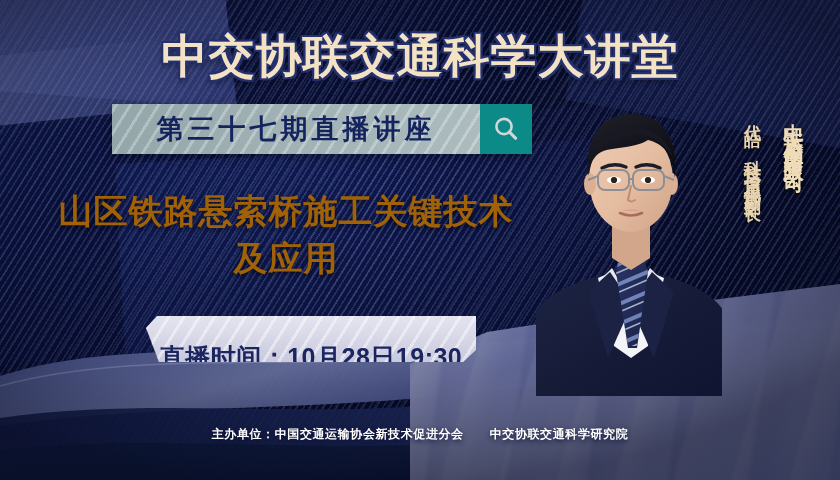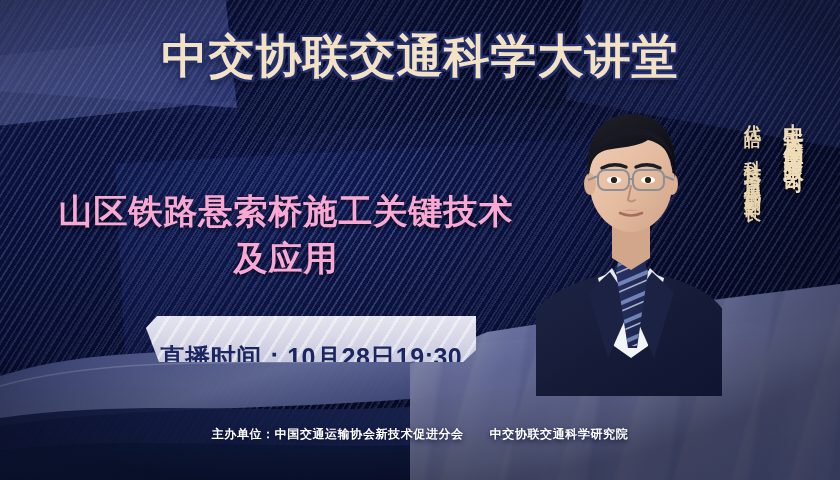--- a/index.html
+++ b/index.html
@@ -165,21 +165,21 @@
     display:flex; align-items:center; justify-content:center;
   }
   .search-btn svg { display:block; }
 
   
   .lecture-title {
     position:absolute; left:26px; top:188px; width:520px;
     text-align:center;
     font-size:34px; font-weight:bold;
     line-height:1.38;
-    color:#f9a8d4;
+    color:#a16207;
     letter-spacing:1px;
     text-shadow:0 2px 5px rgba(0,0,0,.6);
   }
   .lecture-title .ln2 { display:block; }
 
   
   .date-pill {
     position:absolute; left:146px; top:316px;
     width:330px; height:46px;
     background:
@@ -376,20 +376,33 @@
 
       <path d="M95,90 L92,104 Q95,107 99,104" stroke="#bf8e72" stroke-width="2" fill="none" stroke-linecap="round"></path>
 
       <path d="M84,117 Q95,122 106,117" stroke="#a96c5c" stroke-width="2.6" fill="none" stroke-linecap="round"></path>
       <path d="M86,115 Q95,112 104,115" fill="#cf9384" opacity="0.6"></path>
     </svg>
   </div>
 
   <div class="main-title">中交协联交通科学大讲堂</div>
 
+  <div class="search-banner">
+    <div class="search-field">
+      <span>第三十七期直播讲座</span>
+    </div>
+    <div class="search-btn">
+      <span>
+        <svg width="28" height="28" viewBox="0 0 28 28">
+          <circle cx="12" cy="11.5" r="7.6" fill="none" stroke="#cfd7da" stroke-width="2.6"></circle>
+          <line x1="17.4" y1="17" x2="23.5" y2="23.2" stroke="#cfd7da" stroke-width="3.2" stroke-linecap="round"></line>
+        </svg>
+      </span>
+    </div>
+  </div>
 
   <div class="lecture-title">
     <span>山区铁路悬索桥施工关键技术</span>
     <span class="ln2">及应用</span>
   </div>
 
   <div class="date-pill">
     <span>直播时间：10月28日19:30</span>
   </div>
 

